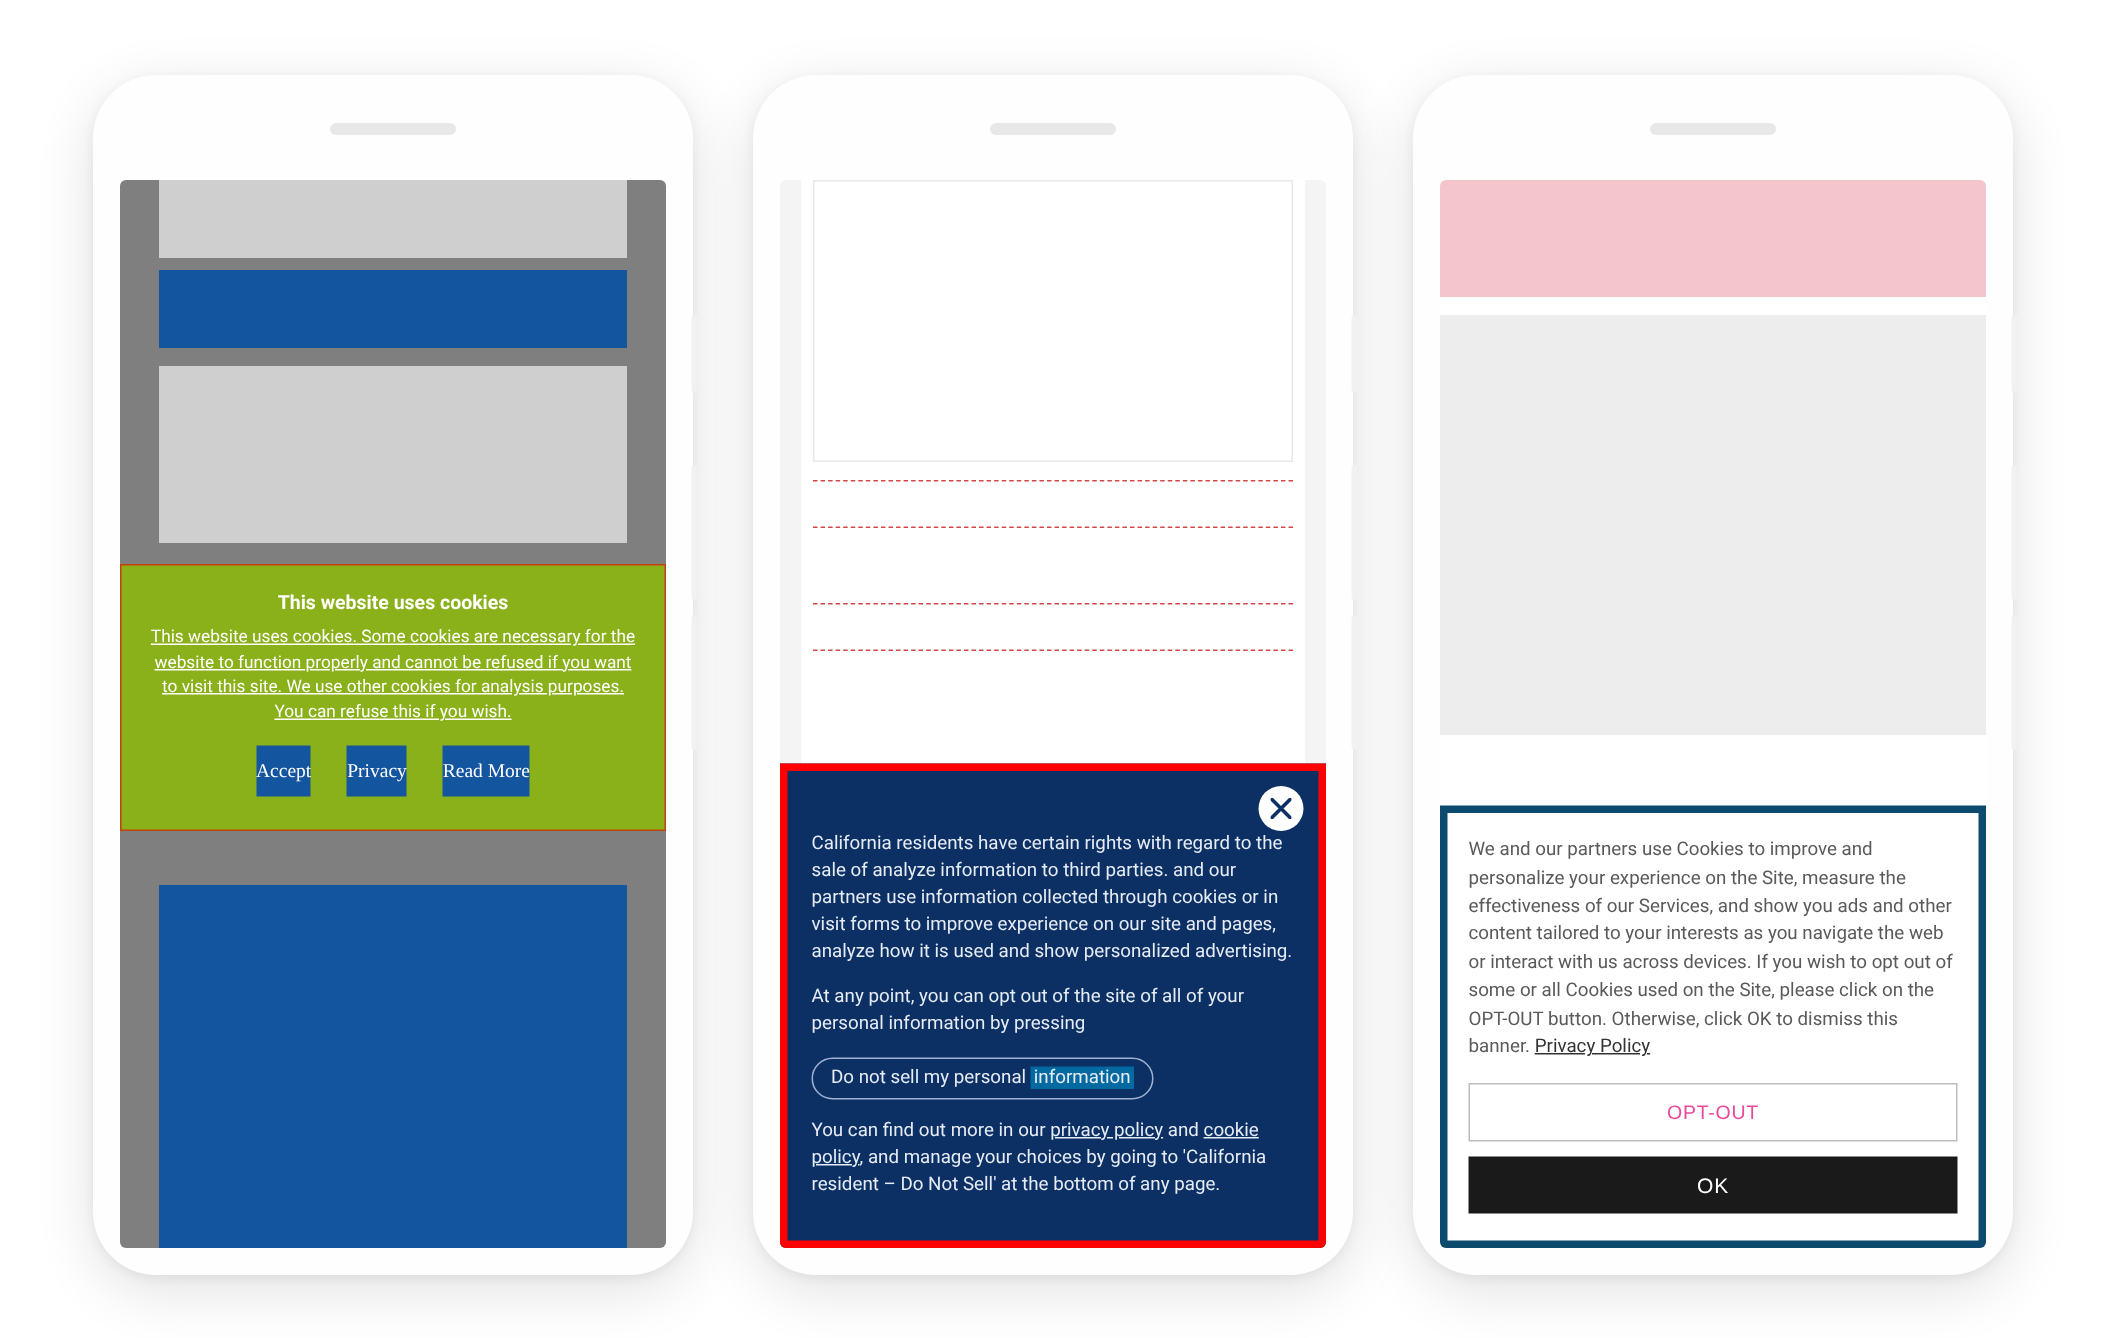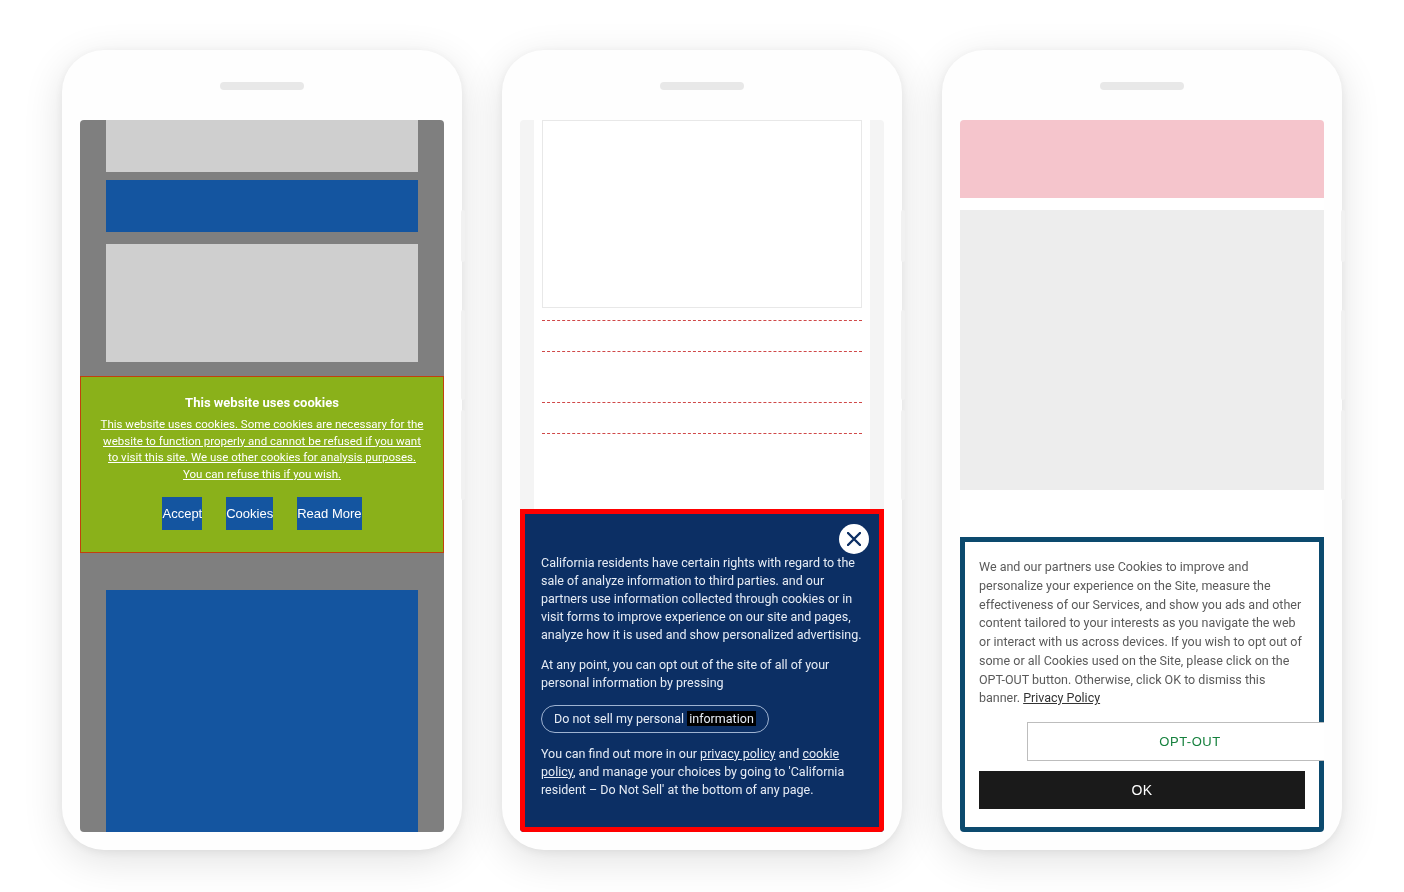--- a/index.html
+++ b/index.html
@@ -107,20 +107,21 @@
     justify-content: center;
     gap: 24px;
   }
   .p1-btn {
     background: #1455a0;
     color: #fff;
     border: none;
     padding: 9px 0;
     font-size: 13px;
     cursor: pointer;
+    font-family: Liberation Serif, serif;
   }
 
   
   .p2-col {
     position: absolute; top: 0; bottom: 0;
     background: #f4f4f4;
   }
   .p2-col.left { left: 0; width: 14px; }
   .p2-col.right { right: 0; width: 14px; }
   .p2-box1 {
@@ -165,21 +166,21 @@
   .p2-dont-sell {
     display: inline-block;
     border: 1px solid #9fb3d1;
     border-radius: 14px;
     padding: 4px 12px;
     font-size: 12.5px;
     margin-bottom: 12px;
     cursor: pointer;
   }
   .p2-dont-sell .hl {
-    background: #000000;
+    background: #0369a1;
     padding: 0 2px;
     text-align: center;
   }
   .p2-cookie .ul { text-decoration: underline; }
 
   
   .p3-pinkbar {
     position: absolute;
     top: 0; left: 0; right: 0; height: 78px;
     background: #f5c5cc;
@@ -203,22 +204,21 @@
   .p3-cookie-body .ul { text-decoration: underline; color: #333; }
   .p3-optout {
     width: 100%;
     background: #fff;
     border: 1px solid #bdbdbd;
     padding: 11px 0;
     font-size: 13px;
     letter-spacing: 0.5px;
     cursor: pointer;
     margin-bottom: 10px;
-    color: #15803d;
-    margin-left: 48px;
+    color: #ec4899;
   }
   .p3-ok {
     width: 100%;
     background: #1a1a1a;
     border: none;
     color: #fff;
     padding: 11px 0;
     font-size: 14px;
     letter-spacing: 0.5px;
     cursor: pointer;
@@ -239,21 +239,21 @@
       <div class="p1-topbar"></div>
       <div class="p1-bluebar"></div>
       <div class="p1-graybox"></div>
       <div class="p1-bluebig"></div>
 
       <div class="p1-cookie">
         <div class="p1-cookie-title">This website uses cookies</div>
         <div class="p1-cookie-body">This website uses cookies. Some cookies are necessary for the website to function properly and cannot be refused if you want to visit this site. We use other cookies for analysis purposes. You can refuse this if you wish.</div>
         <div class="p1-btns">
           <button class="p1-btn">Accept</button>
-          <button class="p1-btn">Cookies</button>
+          <button class="p1-btn">Privacy</button>
           <button class="p1-btn">Read More</button>
         </div>
       </div>
     </div>
   </div>
 
   <div class="phone">
     <div class="speaker"></div>
     <div class="side-btn b1"></div>
     <div class="side-btn b2"></div>

